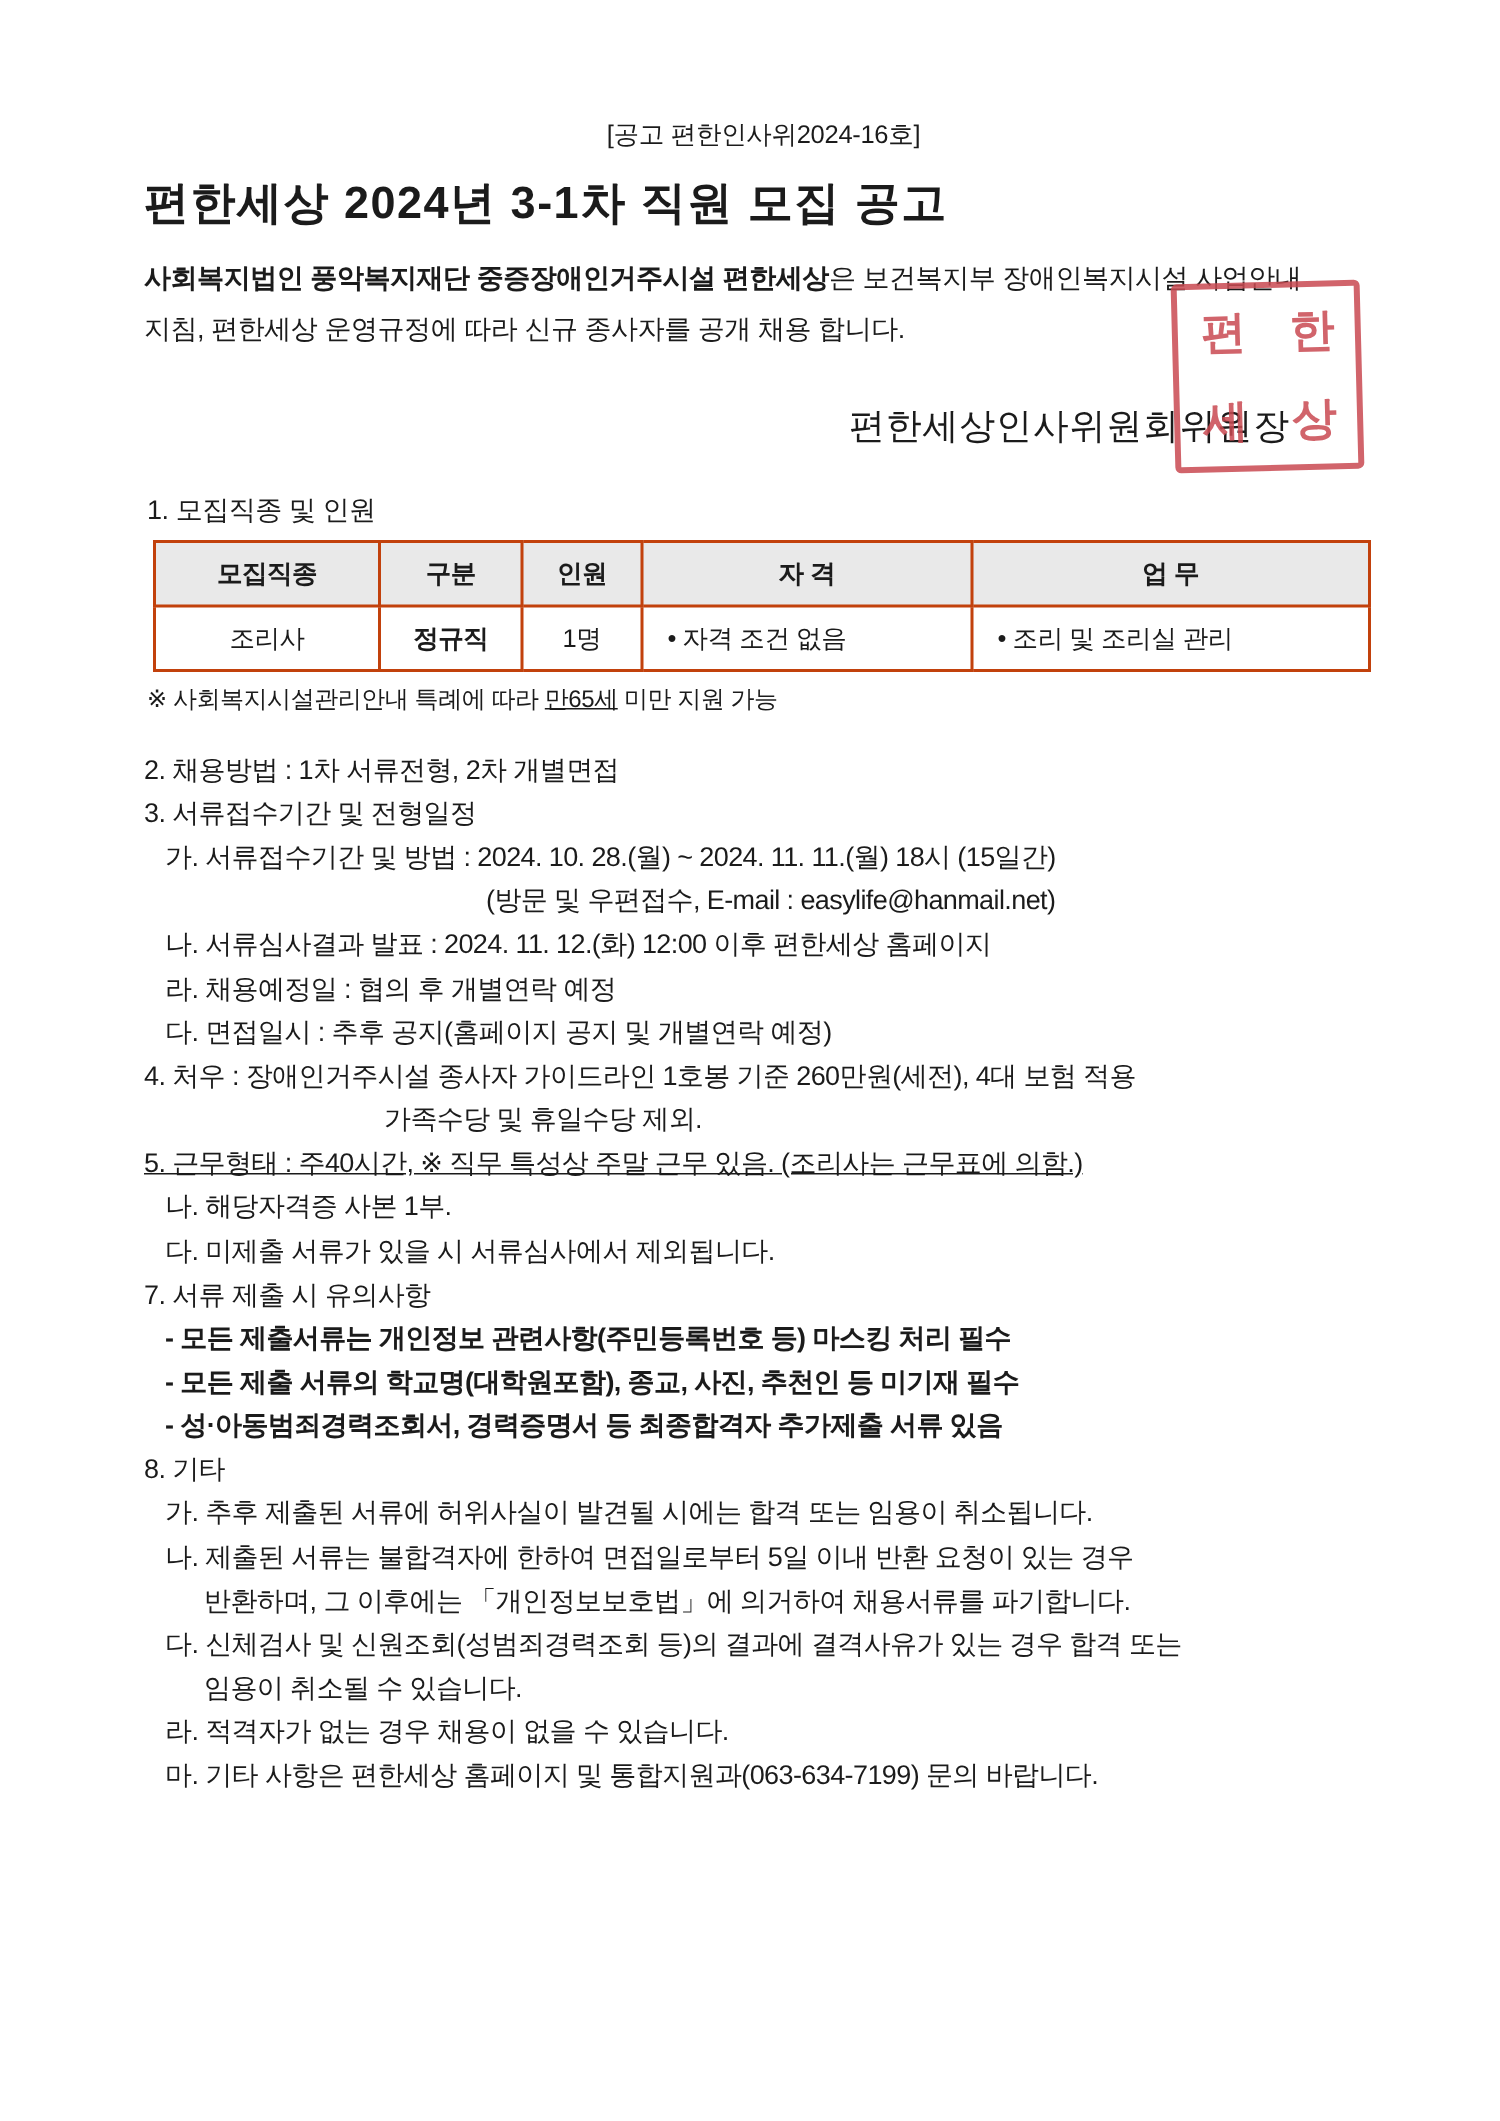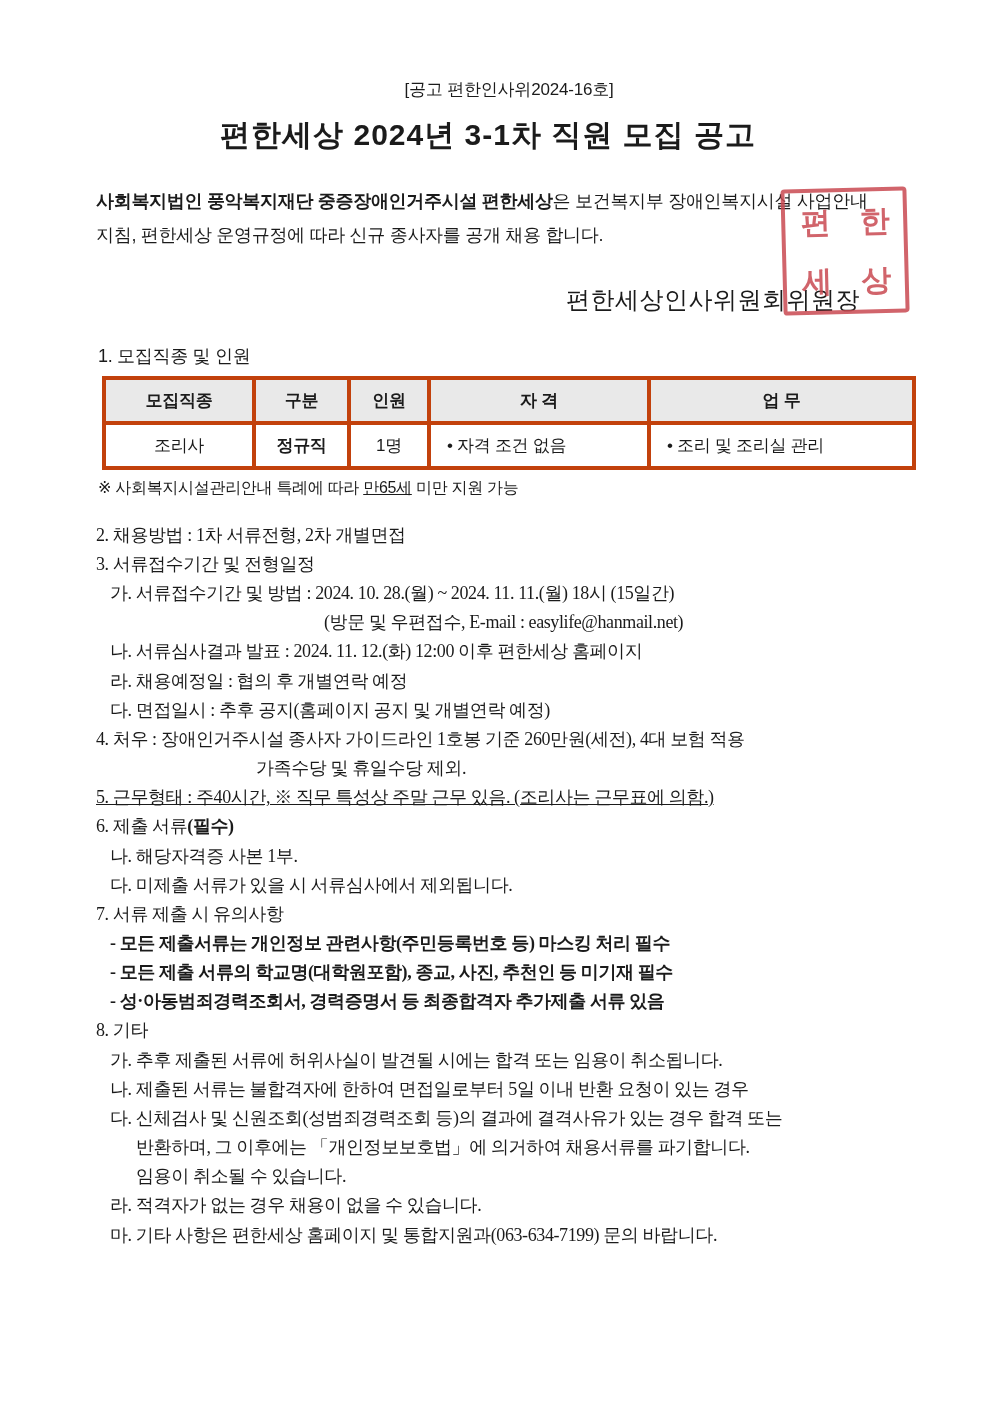--- a/index.html
+++ b/index.html
@@ -22,25 +22,24 @@
     box-sizing: border-box;
     padding: 78px 80px 40px 96px;
   }
   .doc-no {
     font-size: 17px;
     letter-spacing: -0.2px;
     margin: 0 0 14px 2px;
     text-align: center;
   }
   .title {
-    text-align: center;
     font-size: 30px;
     font-weight: bold;
     letter-spacing: 1px;
-    margin: 0 0 32px 0;
+    margin: 0 0 16px 0;
     padding-right: 40px;
   }
   .lead {
     font-size: 18px;
     line-height: 1.55;
     margin: 0 0 6px 0;
     letter-spacing: -0.3px;
   }
   .lead b { font-weight: bold; }
   .signature {
@@ -77,21 +76,21 @@
     margin: 28px 0 8px 2px;
     letter-spacing: -0.3px;
   }
   table.recruit {
     width: 810px;
     border-collapse: collapse;
     margin: 4px 0 4px 6px;
     table-layout: fixed;
   }
   table.recruit th, table.recruit td {
-    border: 4px solid #c2410c;
+    border: 2px solid #c2410c;
     font-size: 17px;
     padding: 9px 6px;
     text-align: center;
     letter-spacing: -0.3px;
   }
   table.recruit th {
     background: #e9e9e9;
     font-weight: bold;
   }
   table.recruit td.left {
@@ -99,21 +98,20 @@
     padding-left: 16px;
   }
   .note {
     font-size: 16px;
     margin: 8px 0 0 2px;
     letter-spacing: -0.3px;
   }
   .u { text-decoration: underline; }
   .body-list {
     margin: 22px 0 0 0;
-    font-family: Liberation Serif, serif;
   }
   .line {
     font-size: 18px;
     line-height: 1.62;
     letter-spacing: -0.4px;
     margin: 0;
     white-space: pre-wrap;
   }
   .ind1 { padding-left: 14px; }
   .ind2 { padding-left: 40px; }
@@ -181,30 +179,29 @@
       <p class="line">2. 채용방법 : 1차 서류전형, 2차 개별면접</p>
       <p class="line">3. 서류접수기간 및 전형일정</p>
       <p class="line ind1">가. 서류접수기간 및 방법 : 2024. 10. 28.(월) ~ 2024. 11. 11.(월) 18시 (15일간)</p>
       <p class="line ind3">(방문 및 우편접수, E-mail : easylife@hanmail.net)</p>
       <p class="line ind1">나. 서류심사결과 발표 : 2024. 11. 12.(화) 12:00 이후 편한세상 홈페이지</p>
       <p class="line ind1">라. 채용예정일 : 협의 후 개별연락 예정</p>
       <p class="line ind1">다. 면접일시 : 추후 공지(홈페이지 공지 및 개별연락 예정)</p>
       <p class="line">4. 처우 : 장애인거주시설 종사자 가이드라인 1호봉 기준 260만원(세전), 4대 보험 적용</p>
       <p class="line ind4">가족수당 및 휴일수당 제외.</p>
       <p class="line underline-line">5. 근무형태 : 주40시간, ※ 직무 특성상 주말 근무 있음. (조리사는 근무표에 의함.)</p>
-      <p class="line"><span>6. 제출 서류</span><span class="bold">(필수)</span></p>
       <p class="line ind1">나. 해당자격증 사본 1부.</p>
       <p class="line ind1">다. 미제출 서류가 있을 시 서류심사에서 제외됩니다.</p>
       <p class="line">7. 서류 제출 시 유의사항</p>
       <p class="line ind1 bold">- 모든 제출서류는 개인정보 관련사항(주민등록번호 등) 마스킹 처리 필수</p>
       <p class="line ind1 bold">- 모든 제출 서류의 학교명(대학원포함), 종교, 사진, 추천인 등 미기재 필수</p>
       <p class="line ind1 bold">- 성·아동범죄경력조회서, 경력증명서 등 최종합격자 추가제출 서류 있음</p>
       <p class="line">8. 기타</p>
       <p class="line ind1">가. 추후 제출된 서류에 허위사실이 발견될 시에는 합격 또는 임용이 취소됩니다.</p>
       <p class="line ind1">나. 제출된 서류는 불합격자에 한하여 면접일로부터 5일 이내 반환 요청이 있는 경우</p>
+      <p class="line ind2">반환하며, 그 이후에는 「개인정보보호법」에 의거하여 채용서류를 파기합니다.</p>
       <p class="line ind1">다. 신체검사 및 신원조회(성범죄경력조회 등)의 결과에 결격사유가 있는 경우 합격 또는</p>
-      <p class="line ind2">반환하며, 그 이후에는 「개인정보보호법」에 의거하여 채용서류를 파기합니다.</p>
       <p class="line ind2">임용이 취소될 수 있습니다.</p>
       <p class="line ind1">라. 적격자가 없는 경우 채용이 없을 수 있습니다.</p>
       <p class="line ind1">마. 기타 사항은 편한세상 홈페이지 및 통합지원과(063-634-7199) 문의 바랍니다.</p>
     </div>
 
 </div>
 
 </body></html>

